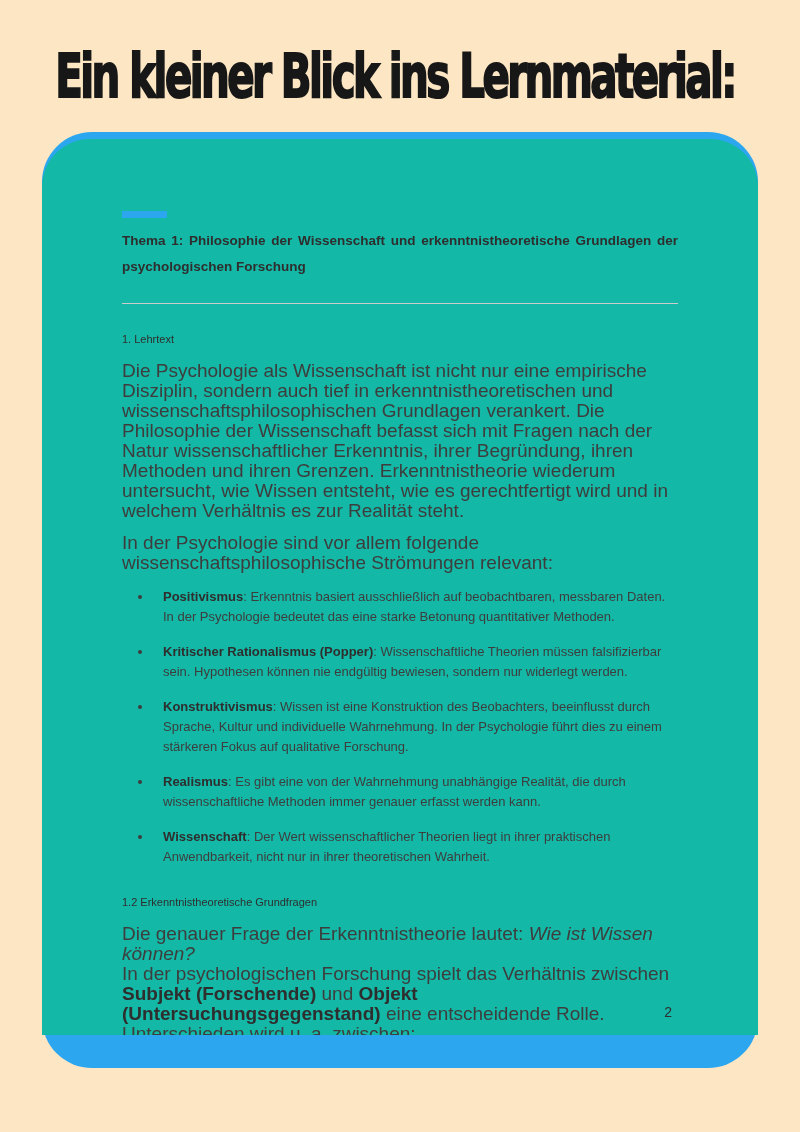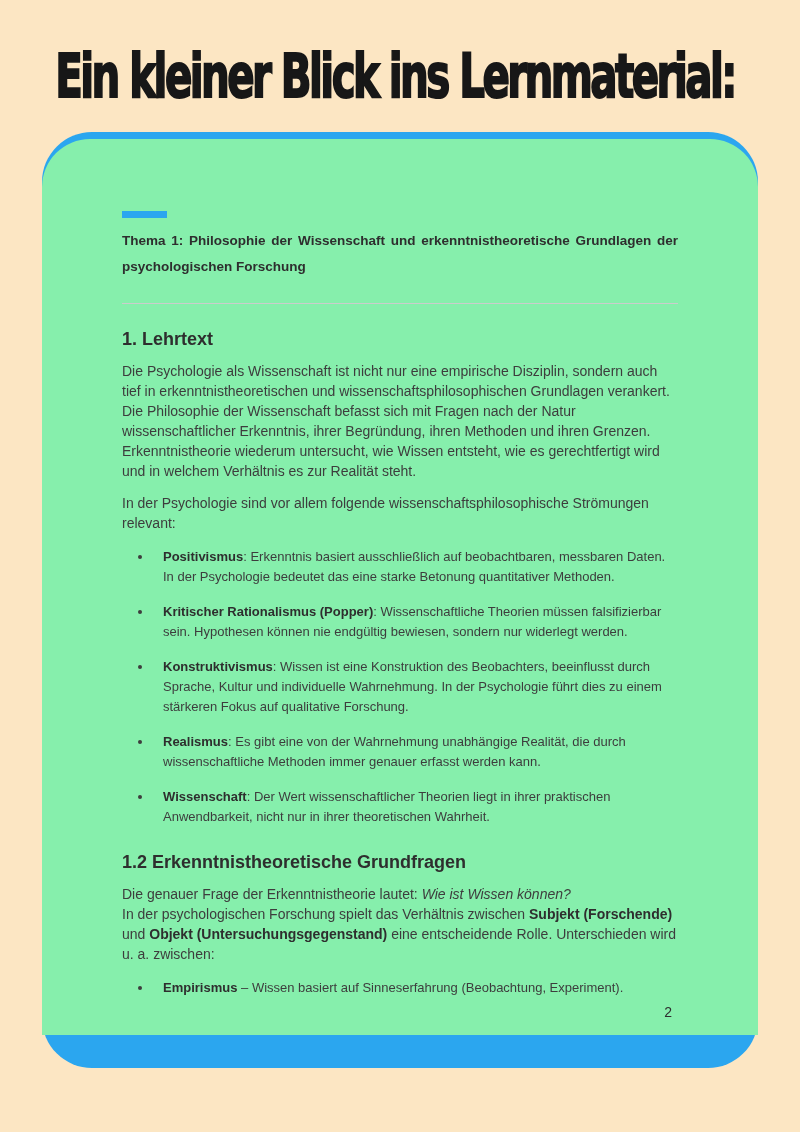--- a/index.html
+++ b/index.html
@@ -45,21 +45,21 @@
     width: 716px;
     height: 936px;
     margin: 0 auto;
     background: var(--accent-blue);
     border-radius: 50px;
     padding: 7px 0 33px 0;
   }
   .sheet {
     position: relative;
     height: 100%;
-    background: #86efac;
+    background: #14b8a6;
     border-radius: 48px 48px 0 0;
     padding: 0 80px;
     overflow: hidden;
   }
   .accent-bar {
     width: 45px;
     height: 7px;
     margin-top: 72px;
     background: var(--accent-blue);
   }
@@ -71,28 +71,28 @@
     color: var(--ink);
     text-align: justify;
   }
   .divider {
     border: none;
     border-top: 1px solid var(--divider);
     margin: 23px 0 0 0;
   }
   .section-heading {
     margin: 25px 0 0 0;
-    font-size: 18px;
-    font-weight: 700;
+    font-size: 11px;
+    font-weight: 400;
     line-height: 20px;
     color: var(--ink);
   }
   .body-text {
     margin: 12px 0 0 0;
-    font-size: 14px;
+    font-size: 19px;
     line-height: 20px;
     color: var(--body-ink);
   }
   .bullet-list {
     margin: 14px 0 0 0;
     padding-left: 31px;
     list-style: disc;
   }
   .bullet-list li {
     padding-left: 10px;

